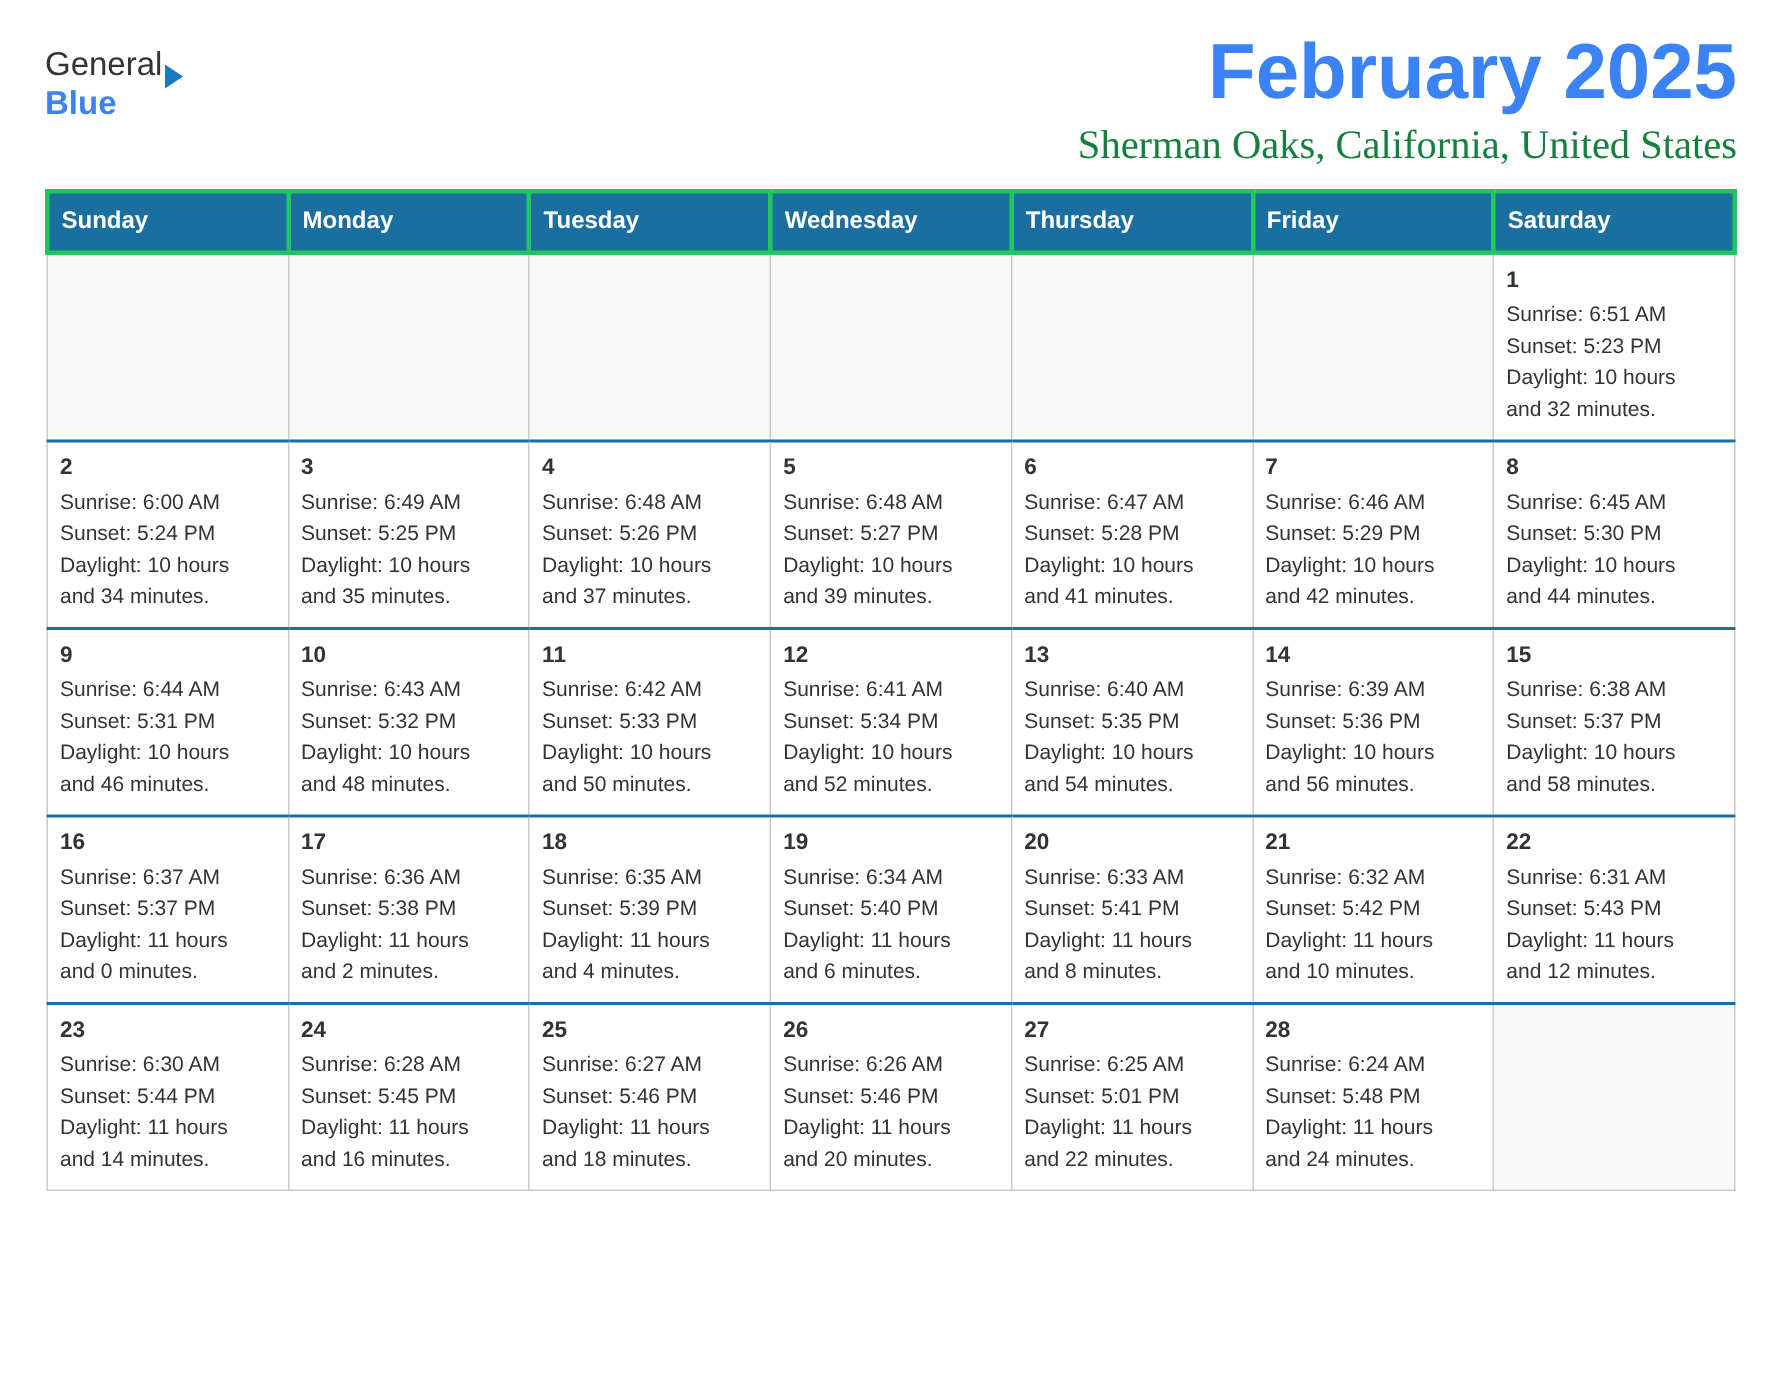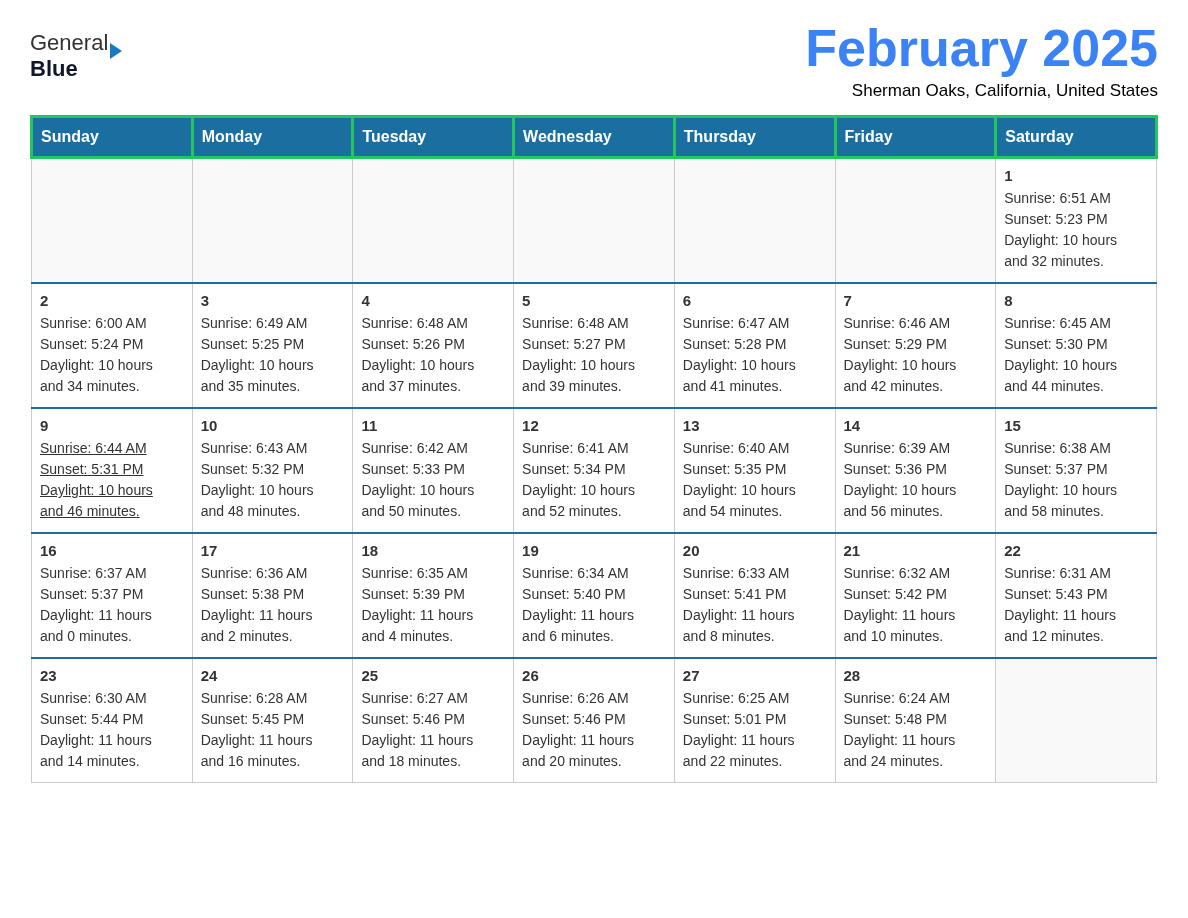--- a/index.html
+++ b/index.html
@@ -19,43 +19,44 @@
     .logo {
       display: flex;
       align-items: center;
       margin-top: 10px;
     }
     .logo-text {
       font-size: 22px;
       color: #333;
       font-weight: normal;
     }
-    .logo-text .blue { color: #0f172a; font-weight: bold; }
+    .logo-text .blue { color: #3b82f6; font-weight: bold; }
     .logo-arrow {
       width: 0; height: 0;
       border-left: 12px solid #1a7abf;
       border-top: 8px solid transparent;
       border-bottom: 8px solid transparent;
       margin-left: 2px;
       margin-bottom: 10px;
     }
     .title-block {
       text-align: right;
     }
     .month-title {
       font-size: 52px;
       font-weight: bold;
       color: #3b82f6;
       line-height: 1.1;
       text-align: right;
     }
     .location {
-      font-size: 17px;
-      color: #000000;
+      font-size: 27px;
+      color: #15803d;
       margin-top: 4px;
+      font-family: Liberation Serif, serif;
     }
     .calendar {
       width: 100%;
       border-collapse: collapse;
       margin-top: 14px;
     }
     .calendar th {
       background-color: #1a6fa0;
       color: #fff;
       font-size: 16px;
@@ -183,21 +184,21 @@
           <span class="day-num">8</span>
           <div class="day-info" style="white-space: pre-line;">Sunrise: 6:45 AM
 Sunset: 5:30 PM
 Daylight: 10 hours
 and 44 minutes.</div>
         </td>
       </tr>
       <tr class="row-divider">
         <td>
           <span class="day-num">9</span>
-          <div class="day-info" style="white-space: pre-line; text-decoration: underline;">Sunrise: 6:44 AM
+          <div class="day-info" style="white-space: pre-line;">Sunrise: 6:44 AM
 Sunset: 5:31 PM
 Daylight: 10 hours
 and 46 minutes.</div>
         </td>
         <td>
           <span class="day-num">10</span>
           <div class="day-info" style="white-space: pre-line;">Sunrise: 6:43 AM
 Sunset: 5:32 PM
 Daylight: 10 hours
 and 48 minutes.</div>

